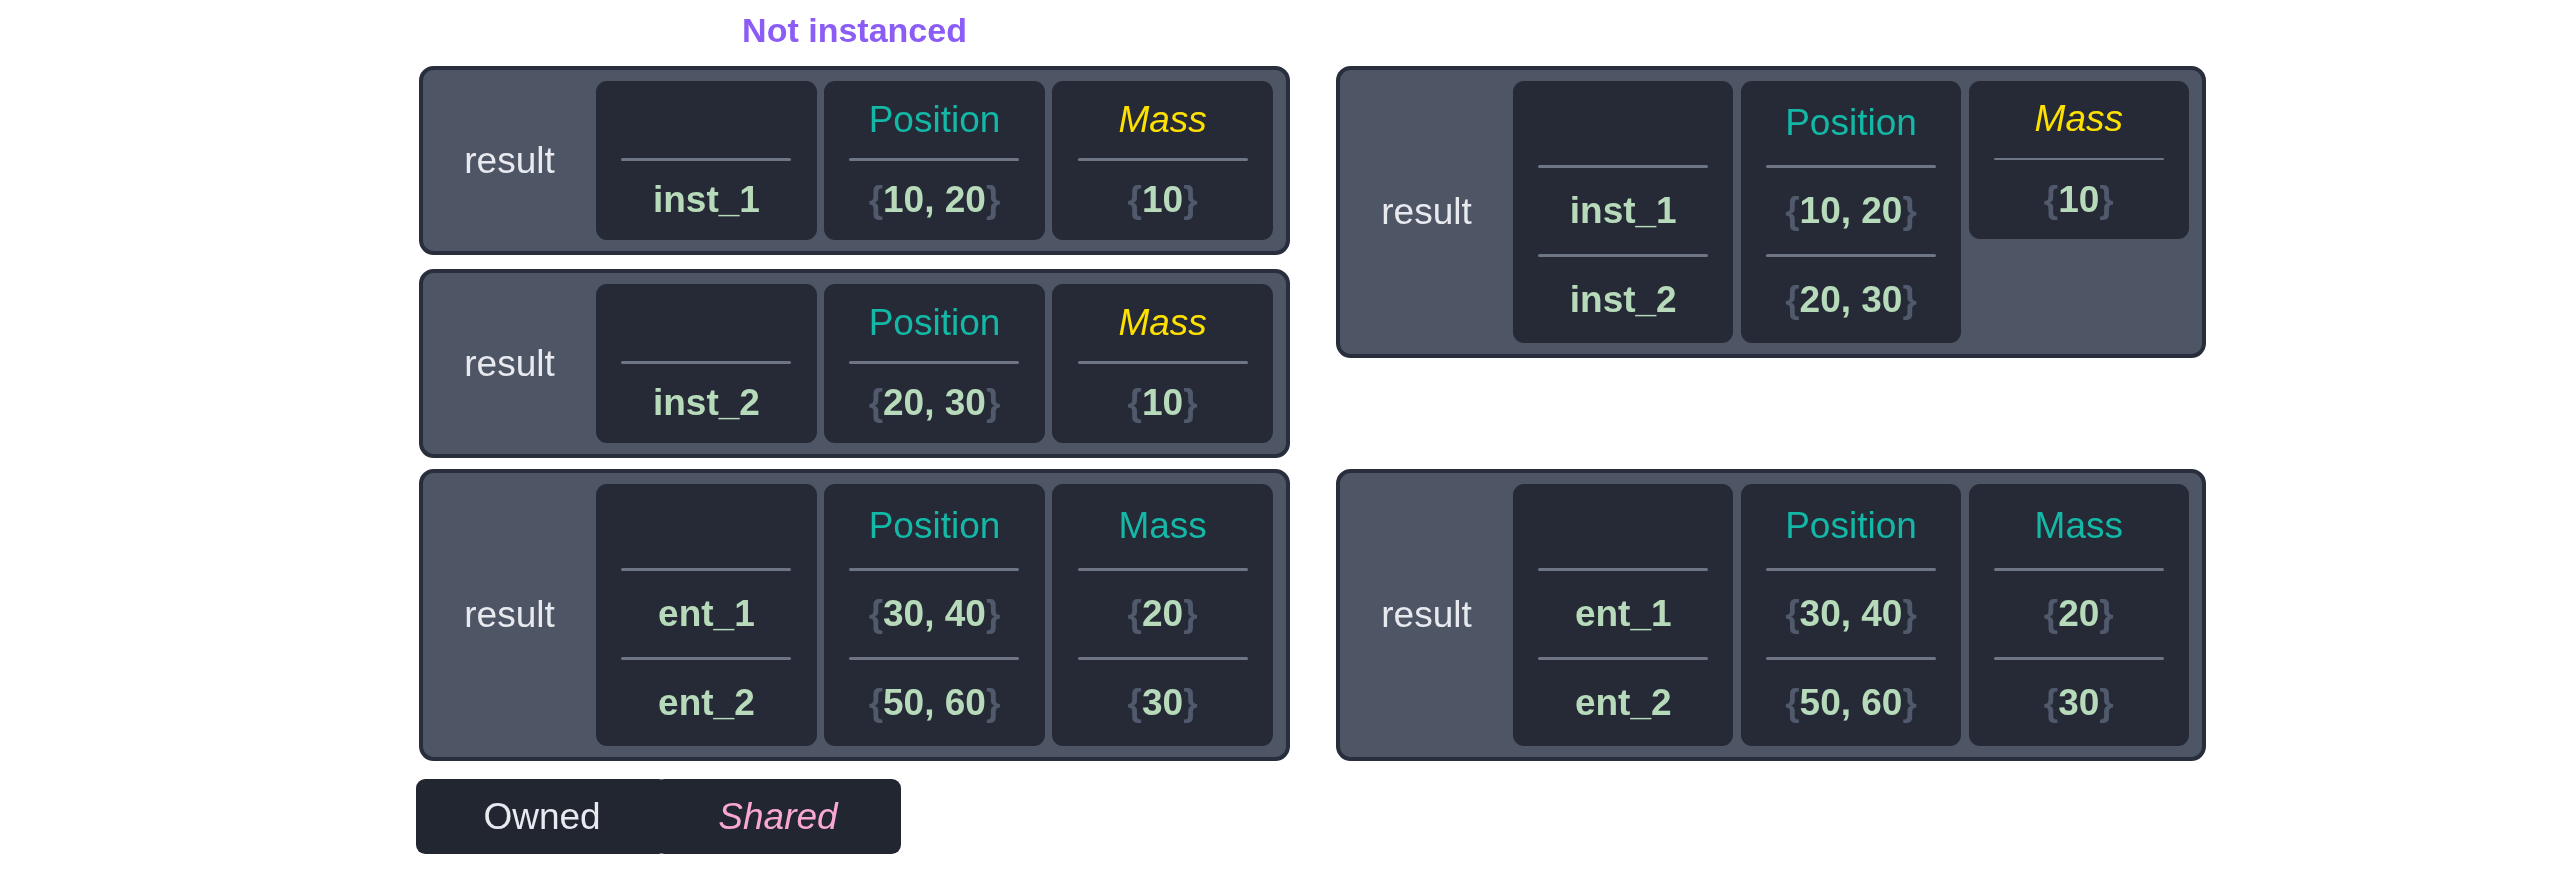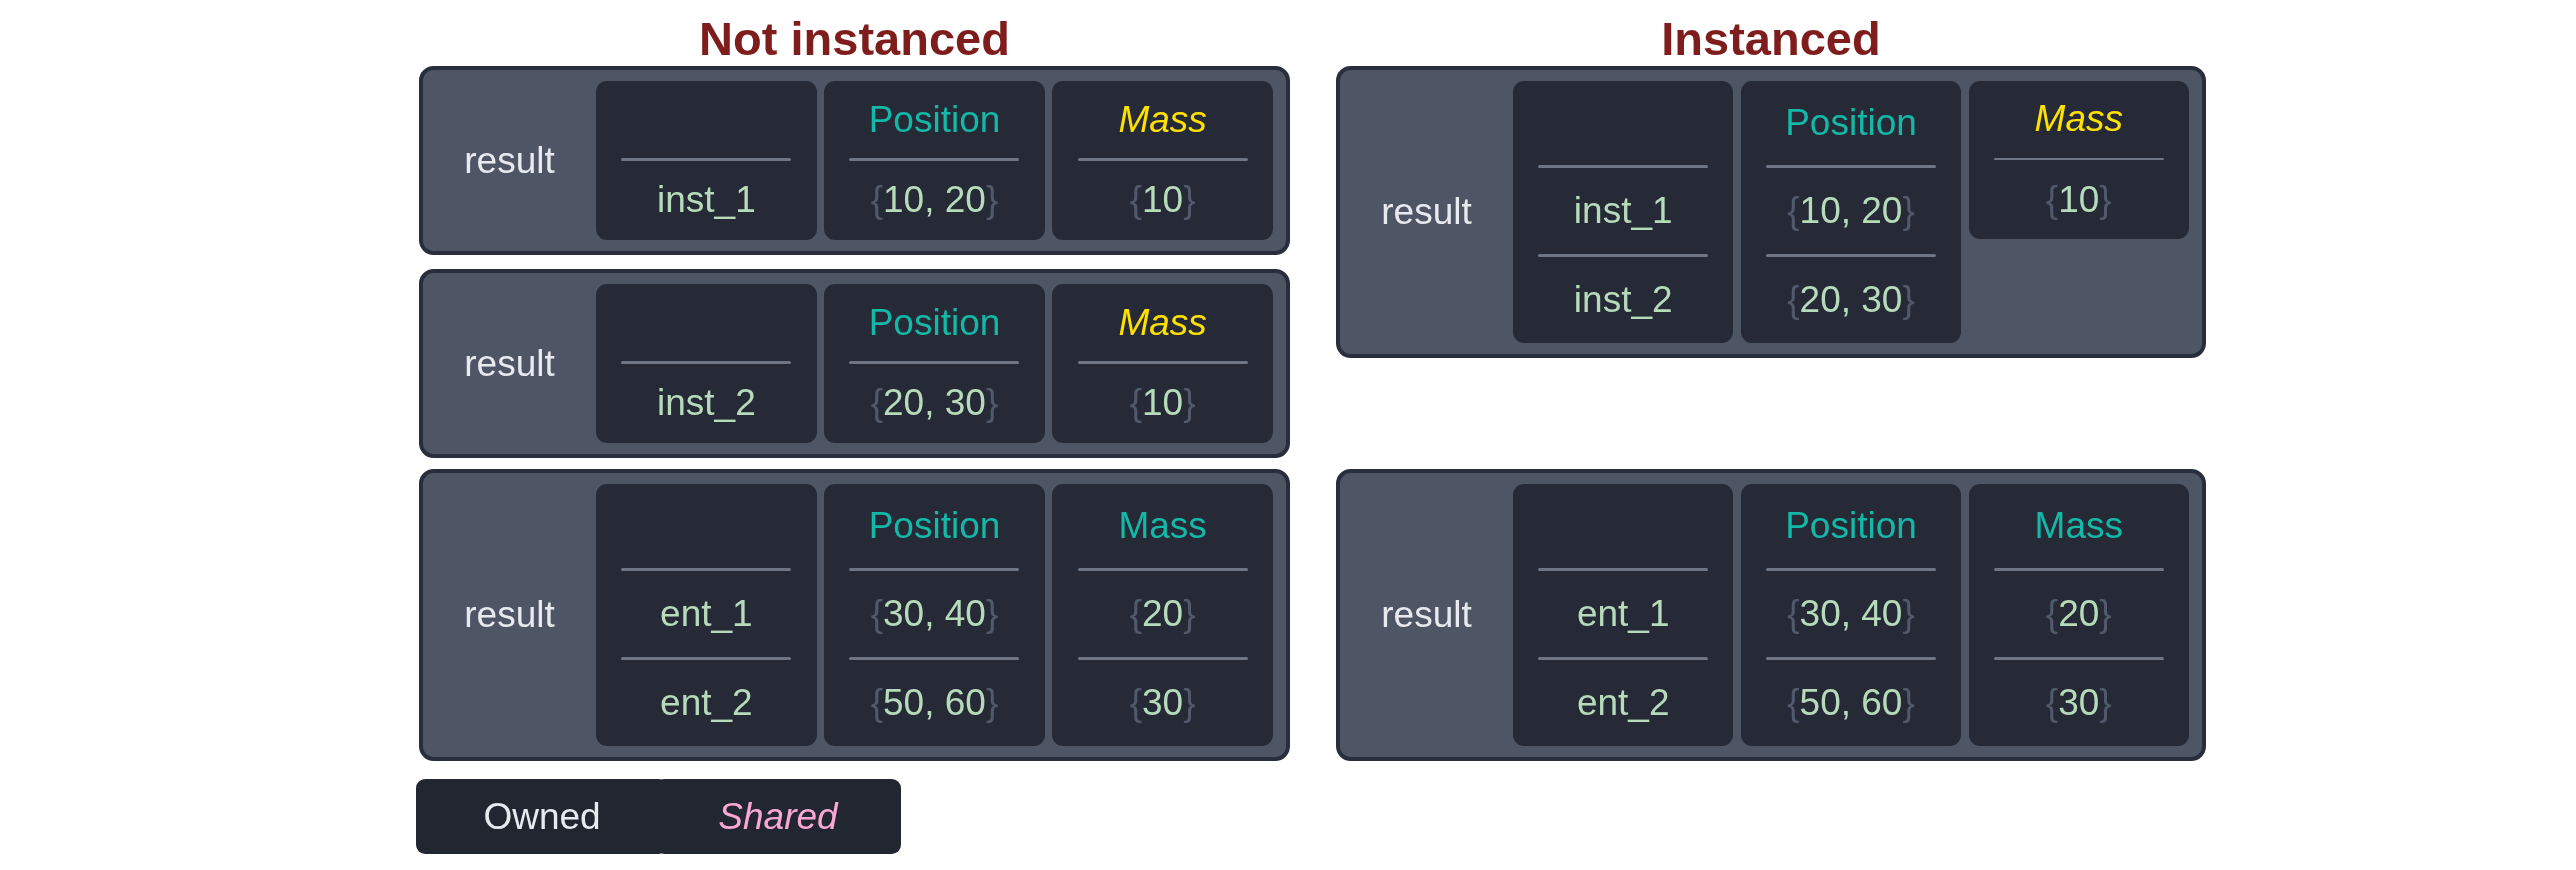--- a/index.html
+++ b/index.html
@@ -10,21 +10,21 @@
     position: relative;
     overflow: hidden;
   }
   .group { position: absolute; top: 0; height: 870px; }
   #left-group  { left: 419px;  width: 871px; }
   #right-group { left: 1336px; width: 870px; }
 
   .group-title {
     position: absolute; top: 11px; left: 0; width: 100%;
     text-align: center;
-    font-size: 47px; font-weight: 700; color: #7f1d1d;
+    font-size: 34px; font-weight: 700; color: #8b5cf6;
   }
 
   .qtable {
     position: absolute; left: 0; right: 0;
     background: #4e5565;
     border: 4.6px solid #282e3c;
     border-radius: 14.7px;
     box-sizing: border-box;
     display: flex;
     padding: 11px 13px 11px 0;
@@ -52,21 +52,21 @@
     border-radius: 11px;
     display: flex; flex-direction: column;
     justify-content: space-evenly; align-items: center;
     min-width: 0;
   }
   .cell-short { align-self: start; height: 158px; width: 100%; box-sizing: border-box; }
 
   .hdr { font-size: 37px; line-height: 44px; min-height: 44px; color: #14b8a6; white-space: nowrap; }
   .hdr-shared { color: #ffe100; font-style: italic; }
   .divider { width: 77%; height: 2.8px; background: #6e7585; border-radius: 1.8px; }
-  .val { font-size: 37px; line-height: 46px; color: #b7dbba; white-space: nowrap; }
+  .val { font-size: 37px; line-height: 46px; color: #b7dbba; white-space: nowrap; font-weight: bold; }
   .brace { color: #515a6c; }
 
   .legend-chip {
     position: absolute; top: 779px; height: 75px;
     background: #212631; border-radius: 9.2px;
     display: flex; align-items: center; justify-content: center;
     font-size: 37px; box-sizing: border-box;
   }
   #legend-owned  { left: 416px; width: 252px; color: #e8eaf0; }
   #legend-shared { left: 655px; width: 246px; color: #f9a8d4; font-style: italic; }
@@ -143,21 +143,20 @@
           <div class="divider"></div>
           <div class="val"><span class="brace">{</span><span>20</span><span class="brace">}</span></div>
           <div class="divider"></div>
           <div class="val"><span class="brace">{</span><span>30</span><span class="brace">}</span></div>
         </div>
       </div>
     </div>
   </div>
 
   <div class="group" id="right-group">
-    <div class="group-title">Instanced</div>
 
     <div class="qtable t-b1">
       <div class="result-label">result</div>
       <div class="cells">
         <div class="cell">
           <div class="hdr hdr-empty"></div>
           <div class="divider"></div>
           <div class="val">inst_1</div>
           <div class="divider"></div>
           <div class="val">inst_2</div>

